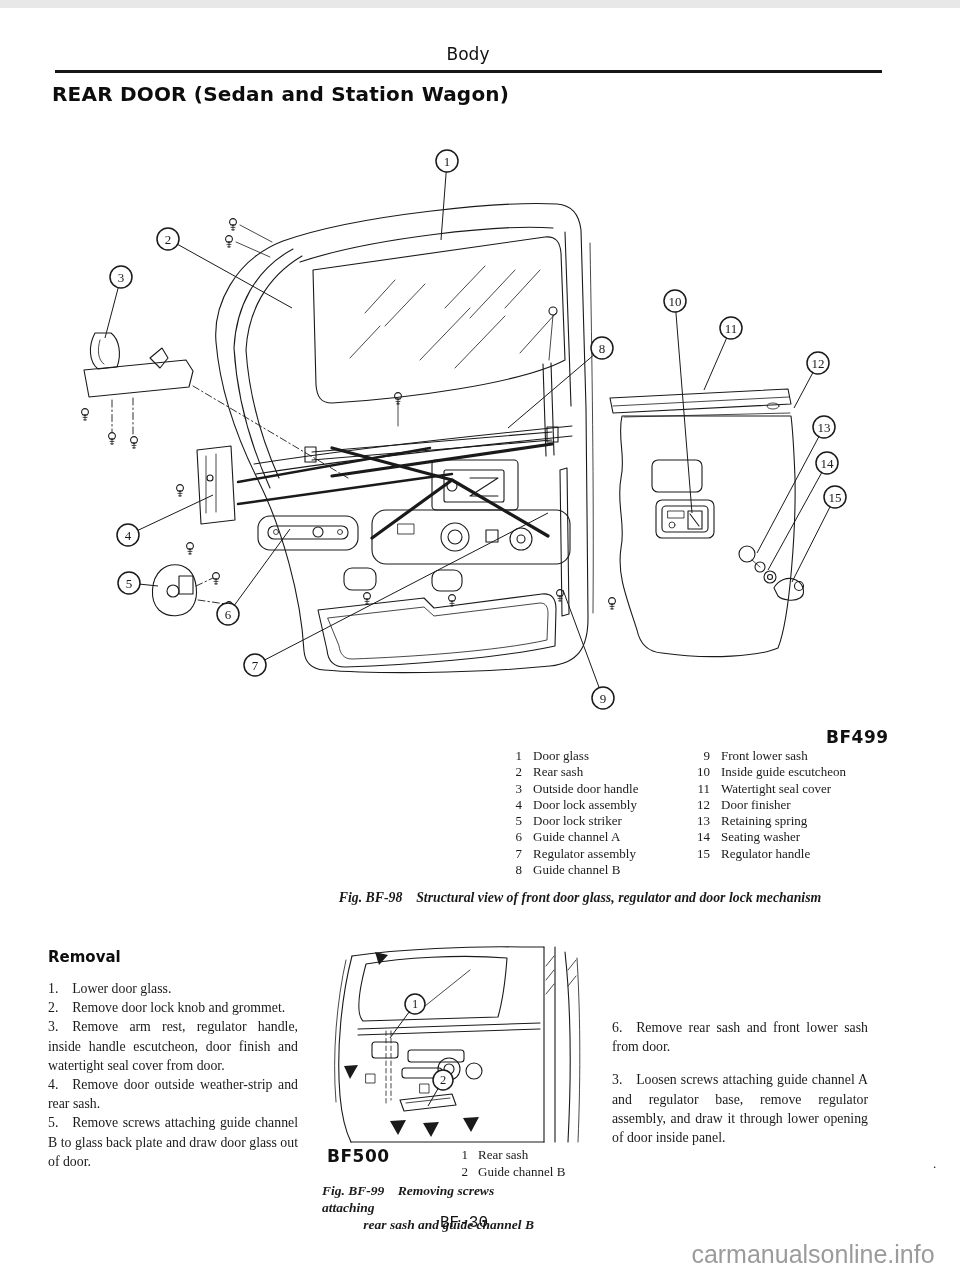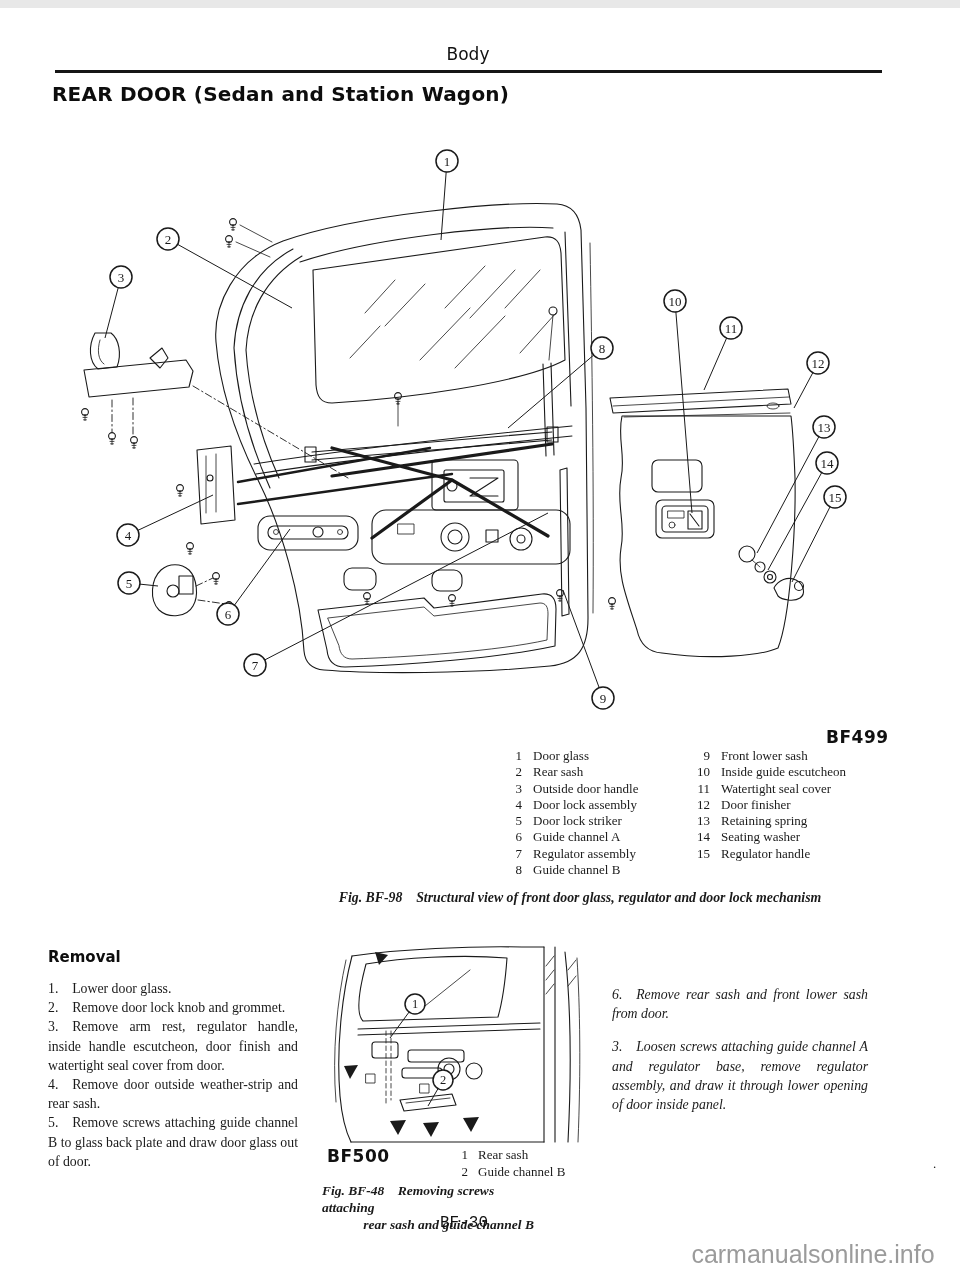--- a/index.html
+++ b/index.html
@@ -34,21 +34,21 @@
   .fig1-caption{
     top:882px; left:290px; width:580px; text-align:center;
     font-style:italic; font-weight:bold; font-size:13.8px;
   }
   .removal-heading{
     top:940px; left:48px; font-family:"DejaVu Sans", sans-serif;
     font-weight:bold; font-size:15px; color:#0d0d0d;
   }
   .text-col{ font-size:13.8px; line-height:19.2px; text-align:justify; }
   #left-col{ top:971px; left:48px; width:250px; }
-  #right-col{ top:977px; left:612px; width:256px;font-style:italic; }
+  #right-col{ top:1010px; left:612px; width:256px; }
   .text-col p{ margin:0; }
   #right-col p + p{ margin-top:14px; }
   .legend{ top:1138px; left:452px; font-size:13px; line-height:17px; }
   .legend .lnum{ display:inline-block; width:16px; text-align:right; margin-right:10px; }
   .fig2-caption{
     top:1174px; left:322px; width:212px;
     font-style:italic; font-weight:bold; font-size:13.5px; line-height:17px;
   }
   .fig2-caption .line2{ text-align:right; }
   .page-number{
@@ -346,21 +346,21 @@
   </svg>
 
   <div class="abs fig-code" id="bf500">BF500</div>
 
   <div class="abs legend">
     <div><span class="lnum">1</span><span>Rear sash</span></div>
     <div><span class="lnum">2</span><span>Guide channel B</span></div>
   </div>
 
   <div class="abs fig2-caption">
-    <div class="line1">Fig. BF-48 Removing screws attaching</div>
+    <div class="line1">Fig. BF-99 Removing screws attaching</div>
     <div class="line2">rear sash and guide channel B</div>
   </div>
 
   <div class="abs text-col" id="right-col">
     <p>6. Remove rear sash and front lower sash from door.</p>
     <p>3. Loosen screws attaching guide channel A and regulator base, remove regulator assembly, and draw it through lower opening of door inside panel.</p>
   </div>
 
   <div class="abs page-number">BF-30</div>
   <div class="abs stray-mark">.</div>

